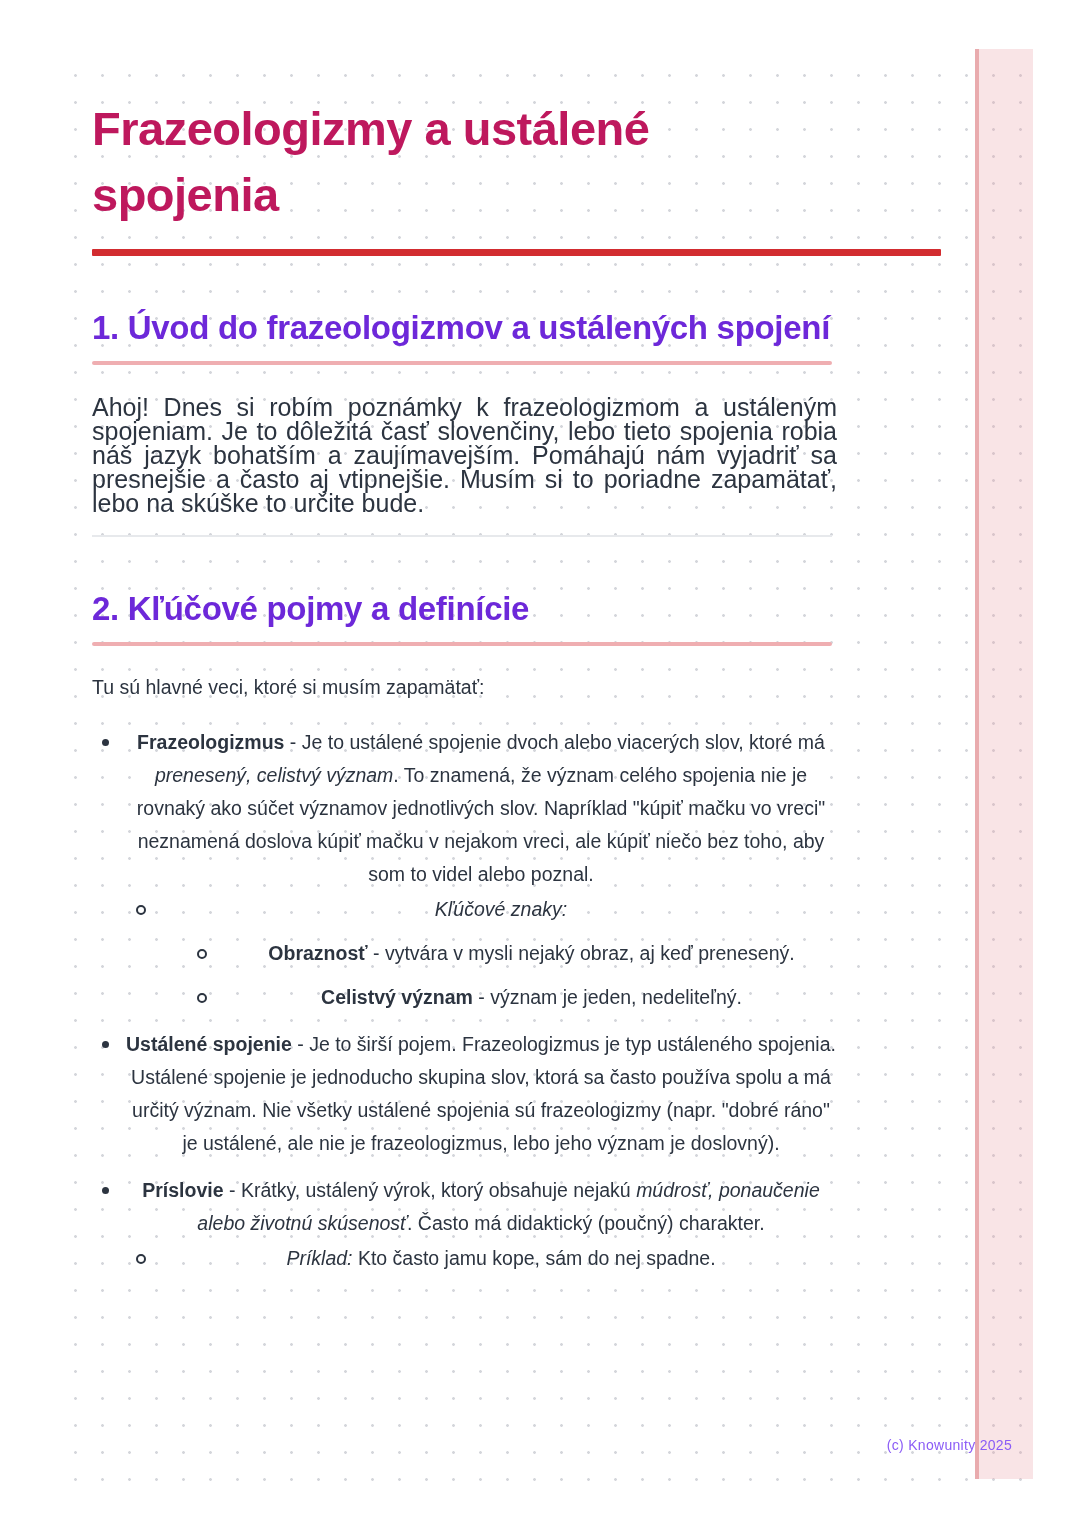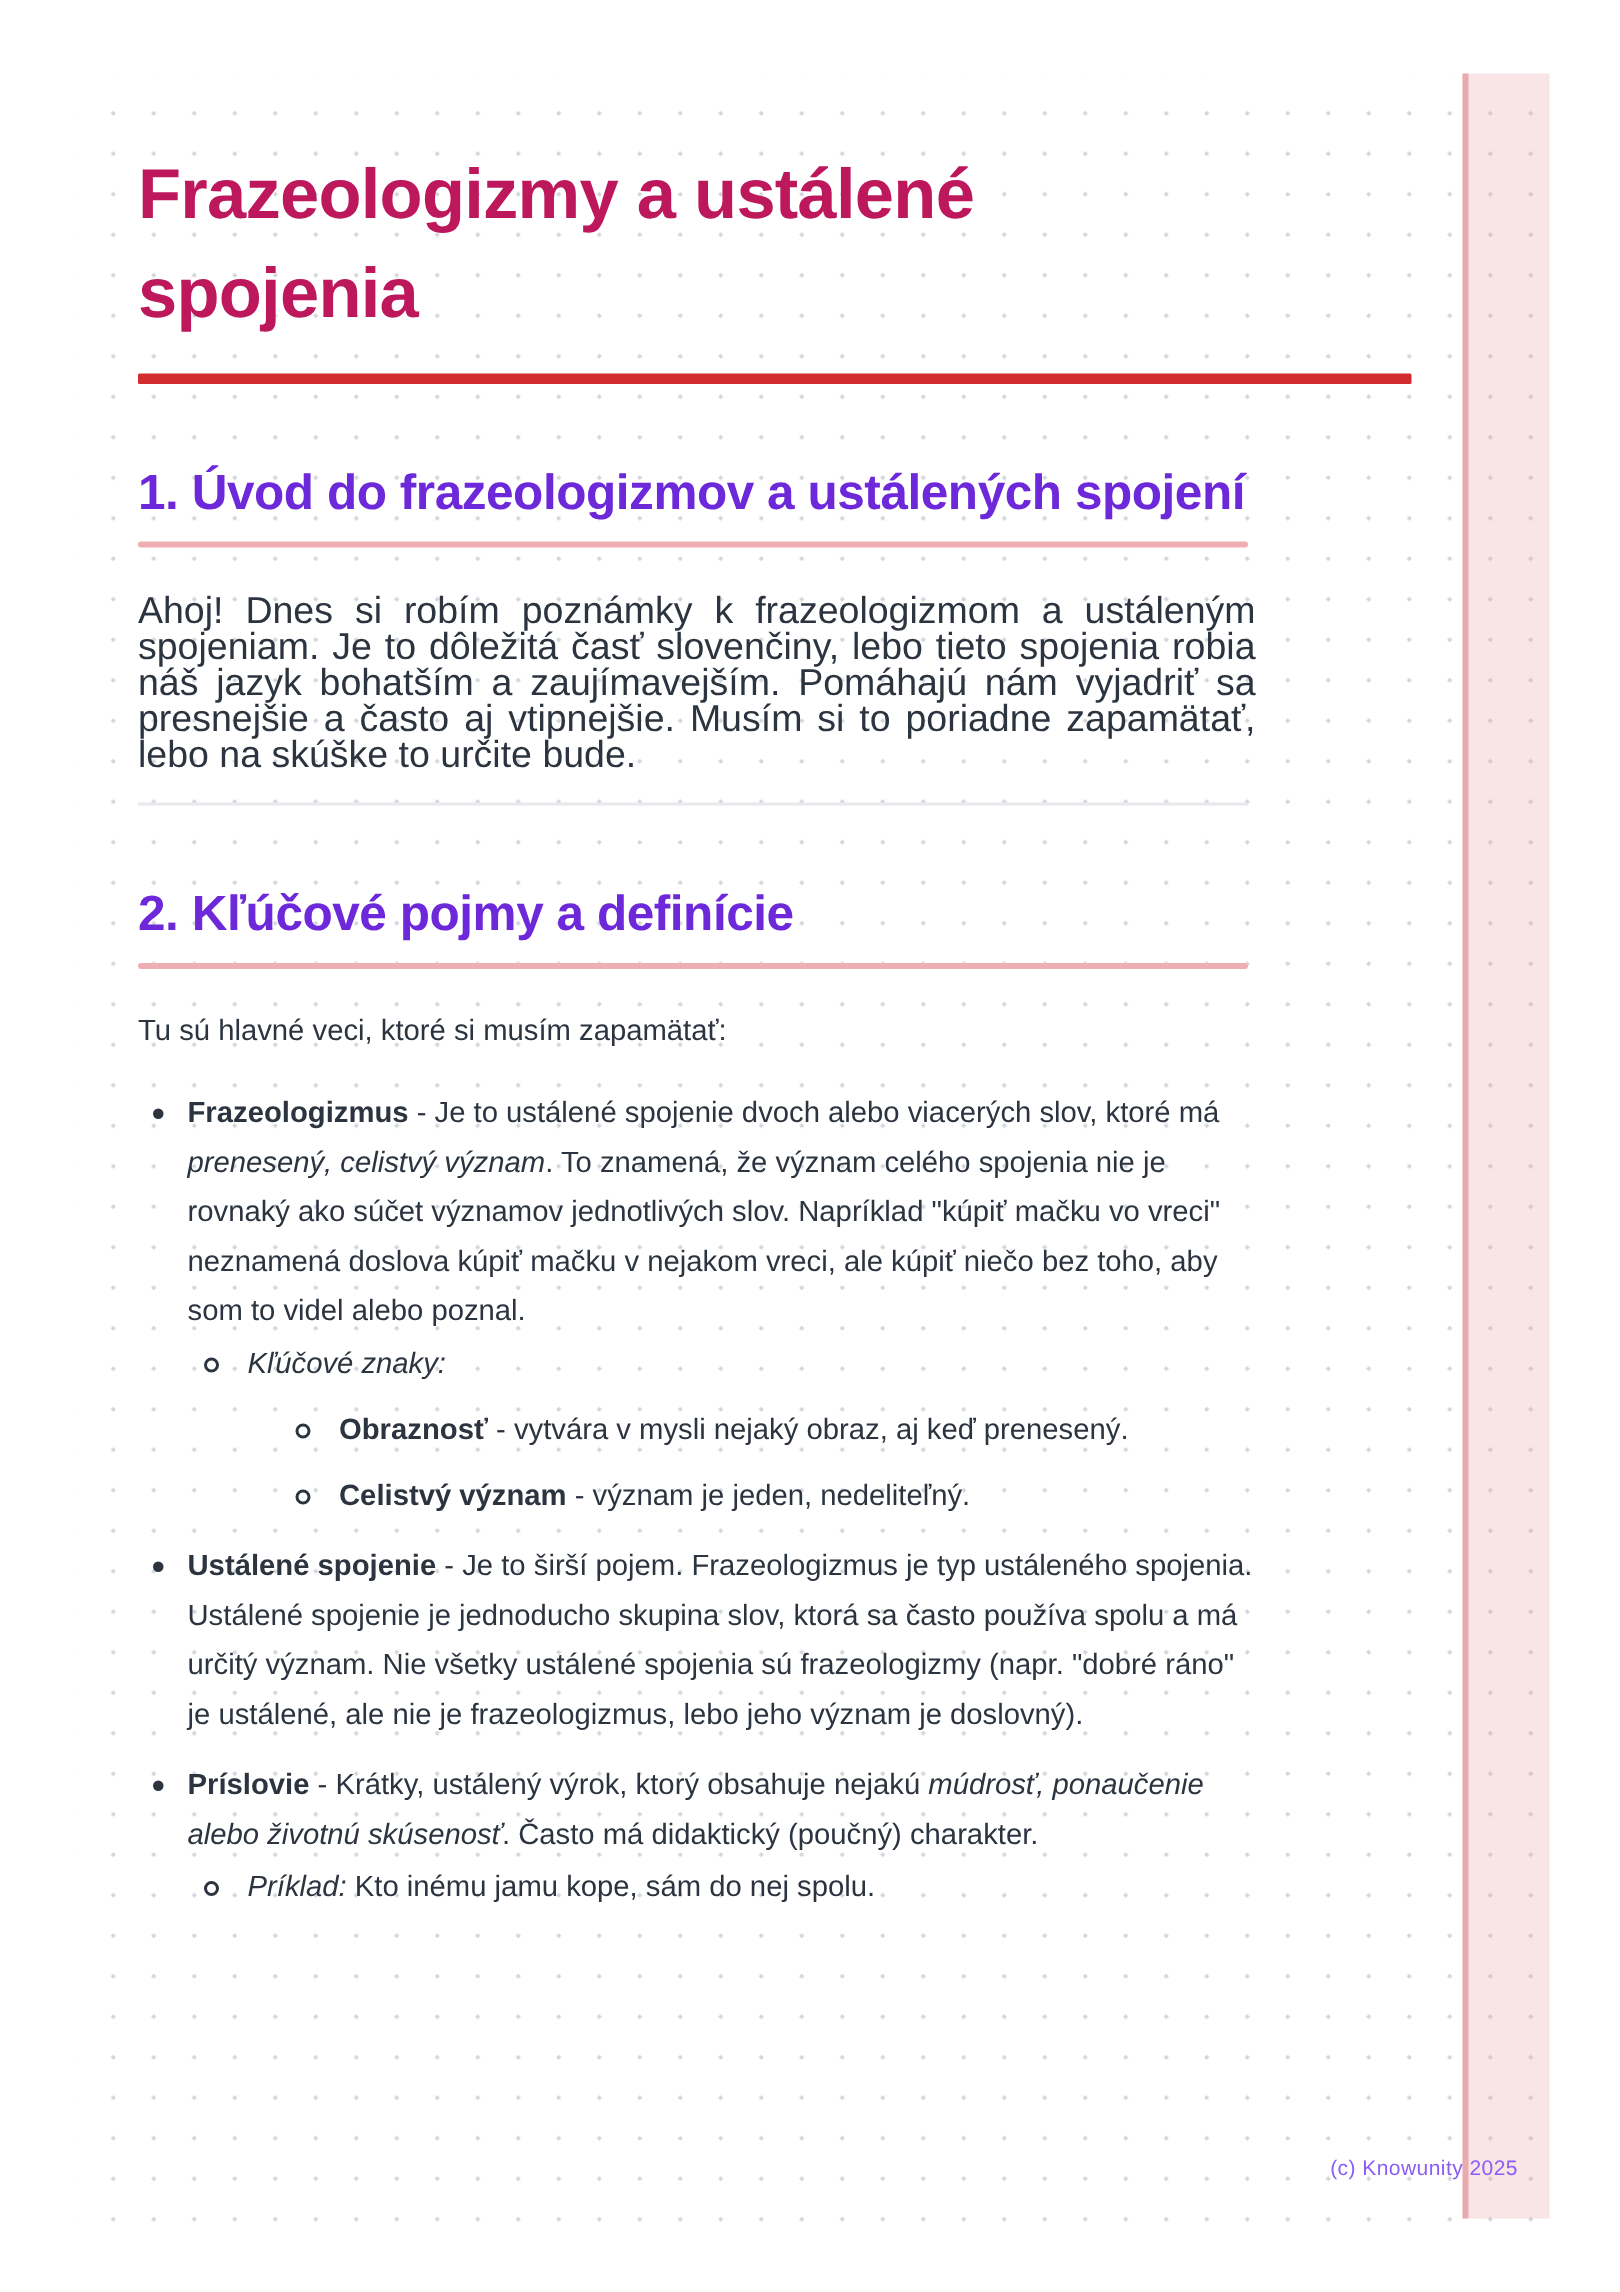--- a/index.html
+++ b/index.html
@@ -70,21 +70,21 @@
   .section-divider {
     margin-top: 20px;
     width: 740px; height: 2px;
     background: #e7e9ec;
   }
   p.list-intro {
     margin: 26px 0 0 0;
     font-size: 19.5px;
     line-height: 30px;
   }
-  ul { list-style: none; margin: 0; padding: 0; }
+  ul { list-style: none; margin: 0; padding: 0; text-align: center; }
   ul.level-1 { margin-top: 24px; }
   ul.level-1 > li {
     position: relative;
     padding-left: 33px;
     font-size: 19.5px;
     line-height: 33px;
   }
   ul.level-1 > li + li { margin-top: 14px; }
   ul.level-1 > li::before {
     content: "";
@@ -182,21 +182,21 @@
     </li>
 
     <li>
       <span class="bold">Ustálené spojenie</span><span> - Je to širší pojem. Frazeologizmus je typ ustáleného spojenia. Ustálené spojenie je jednoducho skupina slov, ktorá sa často používa spolu a má určitý význam. Nie všetky ustálené spojenia sú frazeologizmy (napr. "dobré ráno" je ustálené, ale nie je frazeologizmus, lebo jeho význam je doslovný).</span>
     </li>
 
     <li>
       <span class="bold">Príslovie</span><span> - Krátky, ustálený výrok, ktorý obsahuje nejakú </span><span class="italic">múdrosť, ponaučenie alebo životnú skúsenosť</span><span>. Často má didaktický (poučný) charakter.</span>
       <ul class="level-2">
         <li>
-          <span class="italic">Príklad:</span><span> Kto inému jamu kope, sám do nej spolu.</span>
+          <span class="italic">Príklad:</span><span> Kto často jamu kope, sám do nej spadne.</span>
         </li>
       </ul>
     </li>
 
   </ul>
 </div>
 
 <div class="footer-credit">(c) Knowunity 2025</div>
 
 </body></html>

